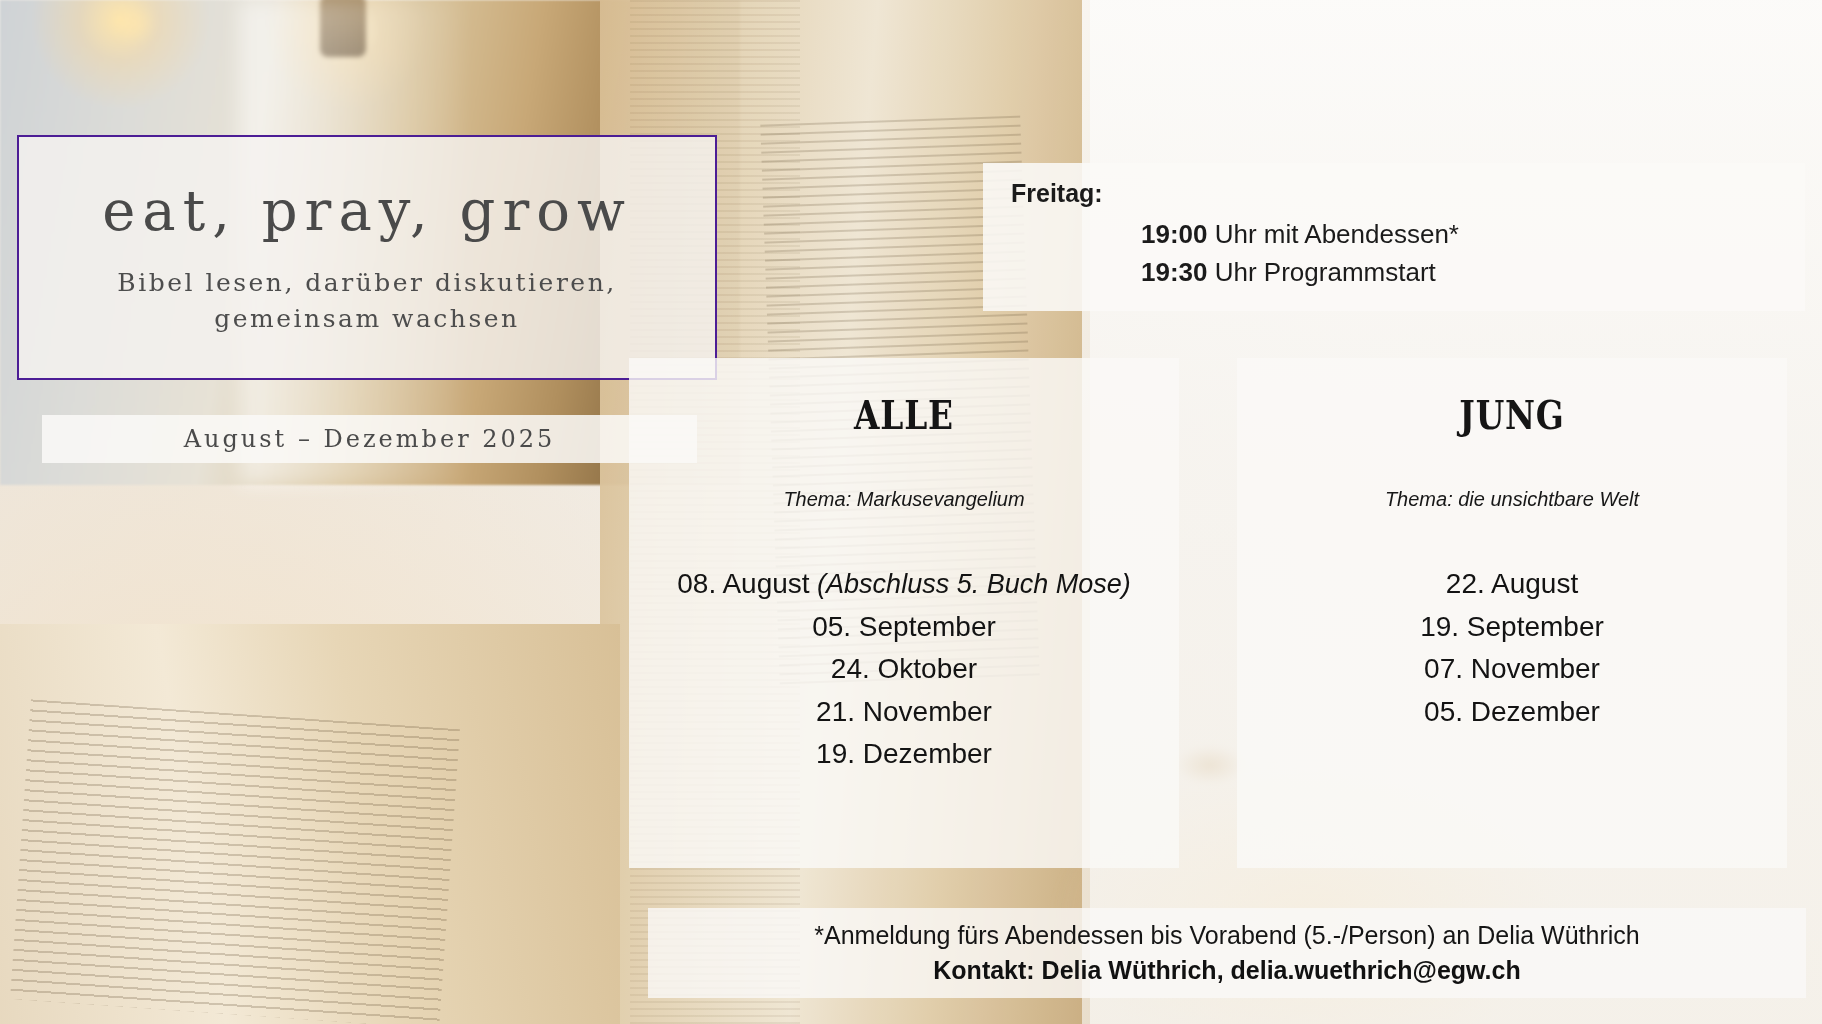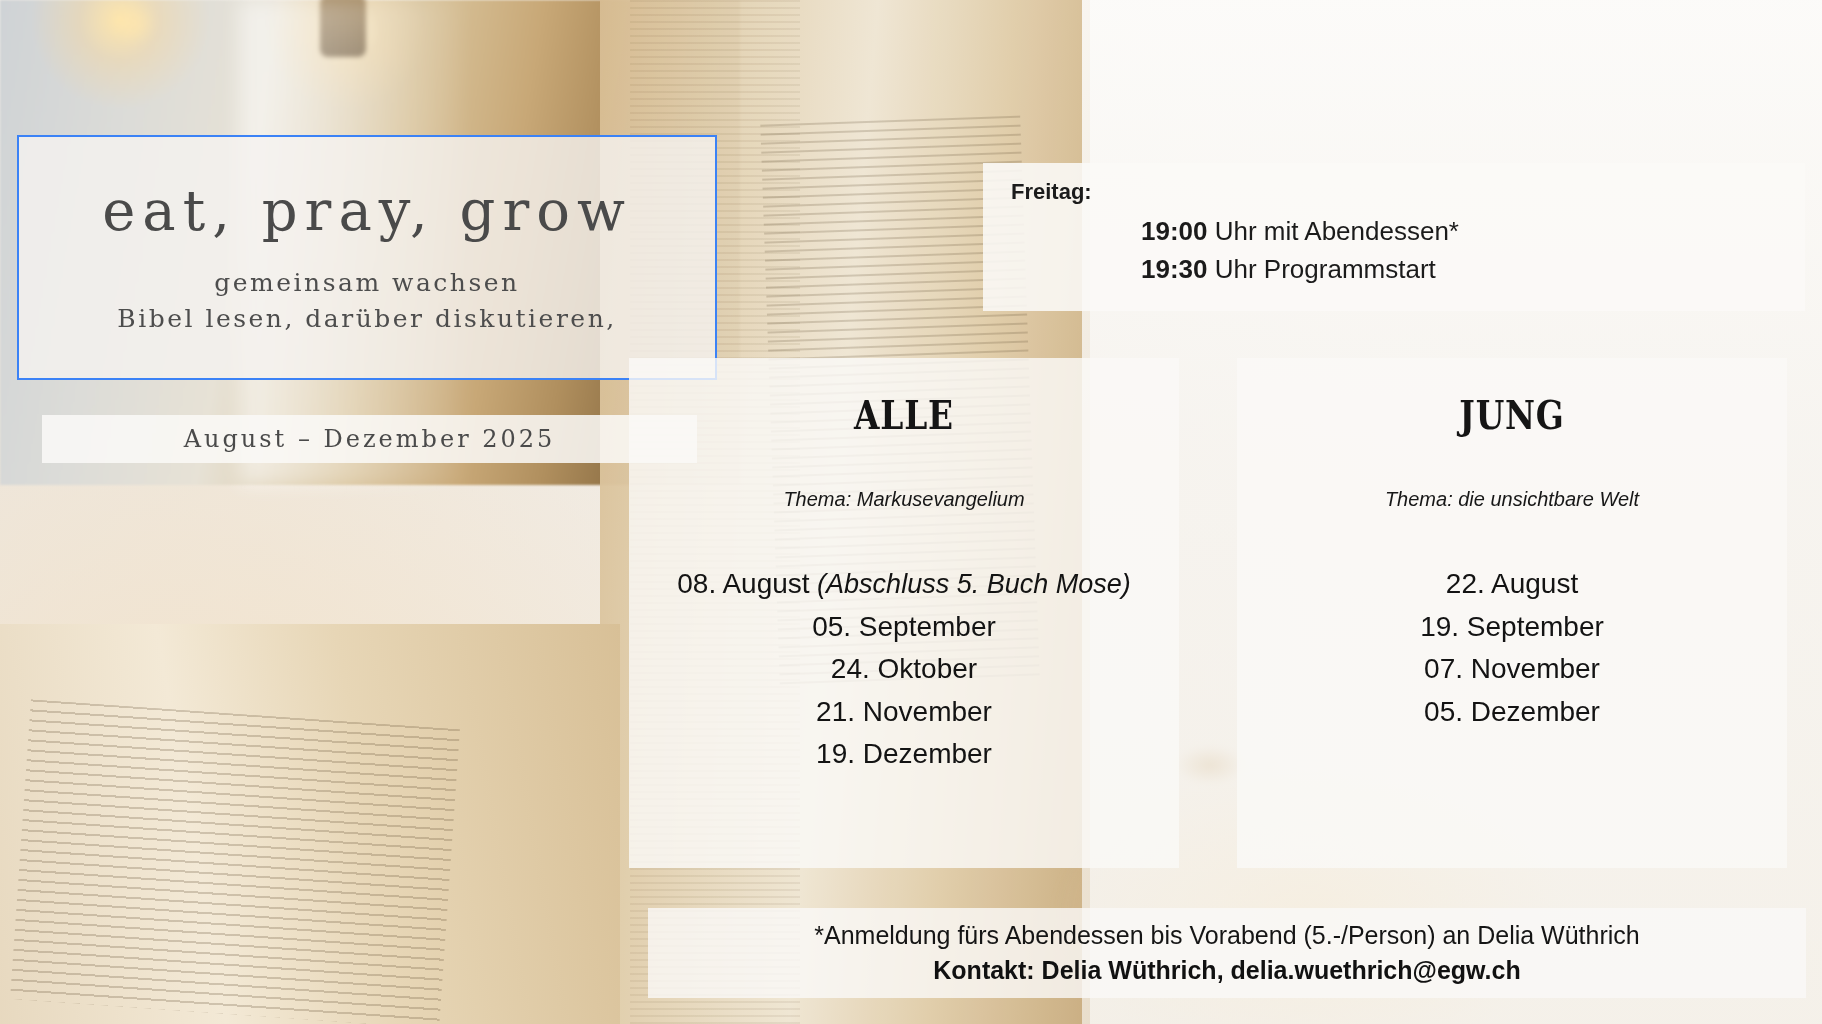--- a/index.html
+++ b/index.html
@@ -115,21 +115,21 @@
   }
 
   
   .layer { position: absolute; inset: 0; }
 
   .title-box {
     position: absolute;
     left: 17px; top: 135px;
     width: 700px; height: 245px;
     background: rgba(245,243,240,0.80);
-    border: 2px solid #3b82f6;
+    border: 2px solid #4c1d95;
     box-sizing: border-box;
     display: flex;
     flex-direction: column;
     align-items: center;
     justify-content: center;
   }
   .title-main {
     font-family: "DejaVu Serif", serif;
     font-size: 56px;
     letter-spacing: 7px;
@@ -164,21 +164,21 @@
 
   .friday-box {
     position: absolute;
     left: 983px; top: 163px;
     width: 822px; height: 148px;
     background: rgba(250,249,247,0.88);
     box-sizing: border-box;
     padding: 16px 28px 12px 28px;
   }
   .friday-label {
-    font-size: 22px;
+    font-size: 25px;
     font-weight: bold;
     color: #1b1b1b;
     margin-bottom: 8px;
   }
   .friday-line {
     font-size: 26px;
     color: #1b1b1b;
     margin-left: 130px;
     line-height: 1.45;
   }
@@ -260,22 +260,22 @@
   <div class="bg-book-bottom"></div>
   <div class="bg-glow-bottom"></div>
   <div class="bg-candle-mid"></div>
   <div class="bg-wash-right"></div>
 
   <div class="layer">
 
     <div class="title-box">
       <div class="title-main">eat, pray, grow</div>
       <div class="title-sub">
+        <div>Bibel lesen, darüber diskutieren,</div>
         <div>gemeinsam wachsen</div>
-        <div>Bibel lesen, darüber diskutieren,</div>
       </div>
     </div>
 
     <div class="date-band">
       <span>August – Dezember 2025</span>
     </div>
 
     <div class="friday-box">
       <div class="friday-label">Freitag:</div>
       <div class="friday-line">

